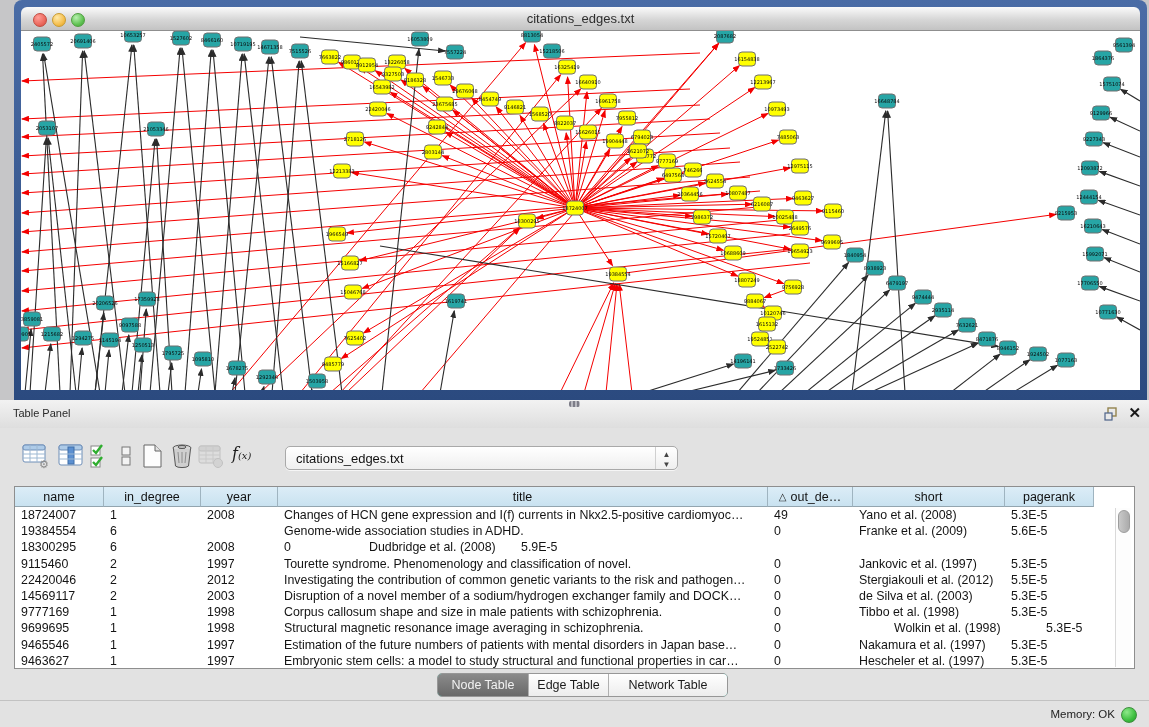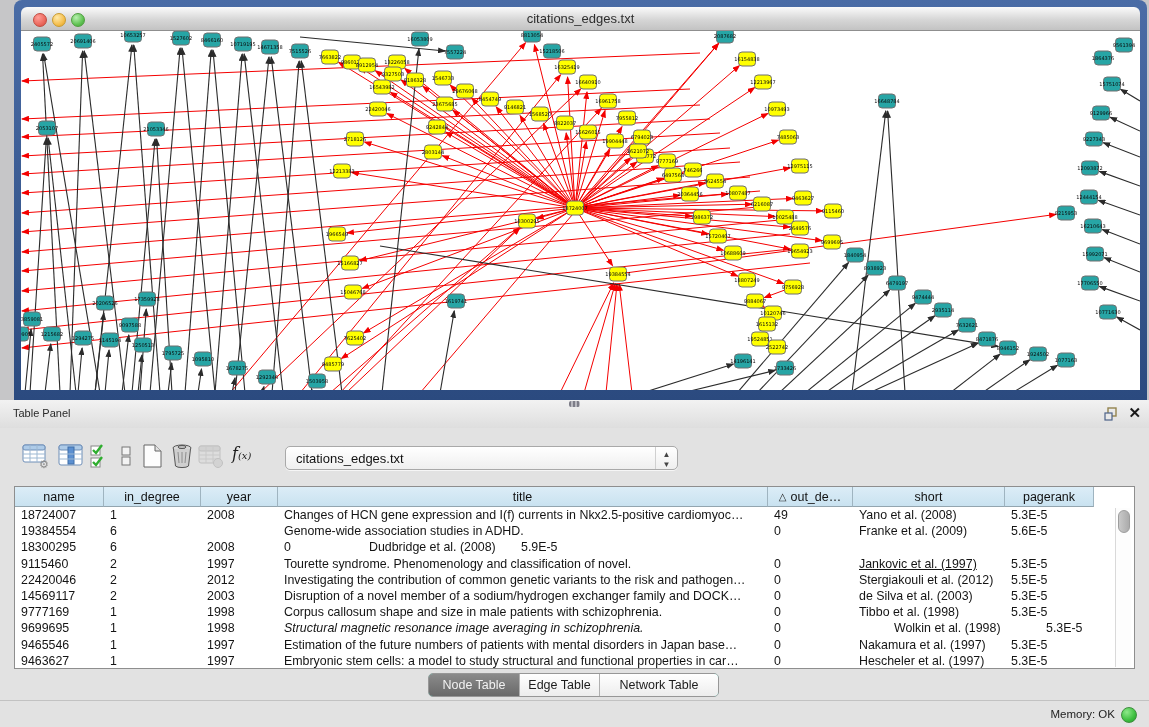--- a/index.html
+++ b/index.html
@@ -51,21 +51,21 @@
   .th .tri{font-size:10px;margin-right:4px;color:#222;}
   .tbody{position:absolute;left:0;top:20px;}
   .tr{display:flex;height:16.2px;line-height:16.2px;}
   .td{font-size:12.4px;color:#141414;padding-left:6px;box-sizing:border-box;flex:0 0 auto;
       overflow:hidden;white-space:nowrap;}
   .vscroll{position:absolute;right:3px;top:21px;width:15px;height:159px;background:#fdfdfd;
       border-left:1px solid #d9d9d9;}
   .vthumb{position:absolute;left:2px;top:2px;width:10px;height:21px;border-radius:6px;
       background:linear-gradient(90deg,#c9c9c9,#ababab);border:1px solid #9d9d9d;}
   
-  .seg-tabs{position:absolute;left:428px;top:273px;height:22px;display:flex;
+  .seg-tabs{position:absolute;left:437px;top:273px;height:22px;display:flex;
       border:1px solid #979797;border-radius:5px;overflow:hidden;background:#5eead4;}
   .seg{height:22px;font-size:12.5px;display:flex;align-items:center;justify-content:center;
       color:#1c1c1c;background:linear-gradient(#ffffff,#ededed);border-right:1px solid #b0b0b0;box-sizing:border-box;}
   .seg:last-child{border-right:none;}
   .seg.active{background:linear-gradient(#8b8b8b,#696969);color:#f2f2f2;}
   
   .statusbar{position:absolute;left:0;bottom:0;width:100%;height:26px;border-top:1px solid #c2c2c2;}
   .mem{position:absolute;right:34px;top:7px;font-size:11.5px;color:#222;}
   .memdot{position:absolute;right:12px;top:6px;width:14px;height:14px;border-radius:50%;
       background:radial-gradient(circle at 35% 30%,#8ee98a,#3dbf3f 60%,#23982c);border:1px solid #3d8f3d;}
@@ -849,21 +849,21 @@
           <div class="td" style="width: 85px;">0</div>
           <div class="td" style="width: 152px;">Dudbridge et al. (2008)</div>
           <div class="td" style="width: 89px;">5.9E-5</div>
         </div>
         <div class="tr">
           <div class="td" style="width: 89px;">9115460</div>
           <div class="td" style="width: 97px;">2</div>
           <div class="td" style="width: 77px;">1997</div>
           <div class="td" style="width: 490px;">Tourette syndrome. Phenomenology and classification of novel.</div>
           <div class="td" style="width: 85px;">0</div>
-          <div class="td" style="width: 152px; text-decoration: underline;">Jankovic et al. (1997)</div>
+          <div class="td" style="width: 152px;">Jankovic et al. (1997)</div>
           <div class="td" style="width: 89px;">5.3E-5</div>
         </div>
         <div class="tr">
           <div class="td" style="width: 89px;">22420046</div>
           <div class="td" style="width: 97px;">2</div>
           <div class="td" style="width: 77px;">2012</div>
           <div class="td" style="width: 490px;">Investigating the contribution of common genetic variants to the risk and pathogen…</div>
           <div class="td" style="width: 85px;">0</div>
           <div class="td" style="width: 152px;">Stergiakouli et al. (2012)</div>
           <div class="td" style="width: 89px;">5.5E-5</div>
@@ -883,21 +883,21 @@
           <div class="td" style="width: 77px;">1998</div>
           <div class="td" style="width: 490px;">Corpus callosum shape and size in male patients with schizophrenia.</div>
           <div class="td" style="width: 85px;">0</div>
           <div class="td" style="width: 152px;">Tibbo et al. (1998)</div>
           <div class="td" style="width: 89px;">5.3E-5</div>
         </div>
         <div class="tr">
           <div class="td" style="width: 89px;">9699695</div>
           <div class="td" style="width: 97px;">1</div>
           <div class="td" style="width: 77px;">1998</div>
-          <div class="td" style="width: 490px; font-style: italic;">Structural magnetic resonance image averaging in schizophrenia.</div>
+          <div class="td" style="width: 490px;">Structural magnetic resonance image averaging in schizophrenia.</div>
           <div class="td" style="width: 85px;">0</div>
           <div class="td" style="width: 152px; margin-left: 35px;">Wolkin et al. (1998)</div>
           <div class="td" style="width: 89px;">5.3E-5</div>
         </div>
         <div class="tr">
           <div class="td" style="width: 89px;">9465546</div>
           <div class="td" style="width: 97px;">1</div>
           <div class="td" style="width: 77px;">1997</div>
           <div class="td" style="width: 490px;">Estimation of the future numbers of patients with mental disorders in Japan base…</div>
           <div class="td" style="width: 85px;">0</div>

